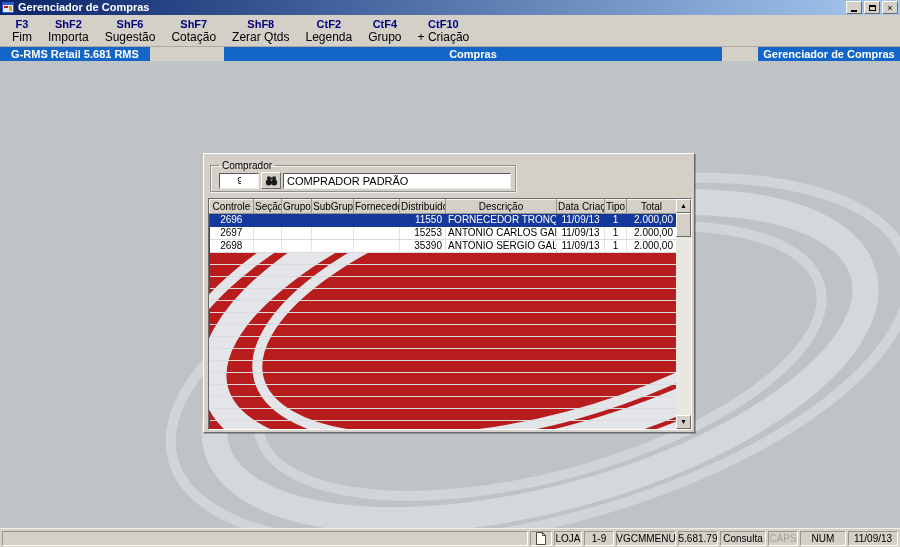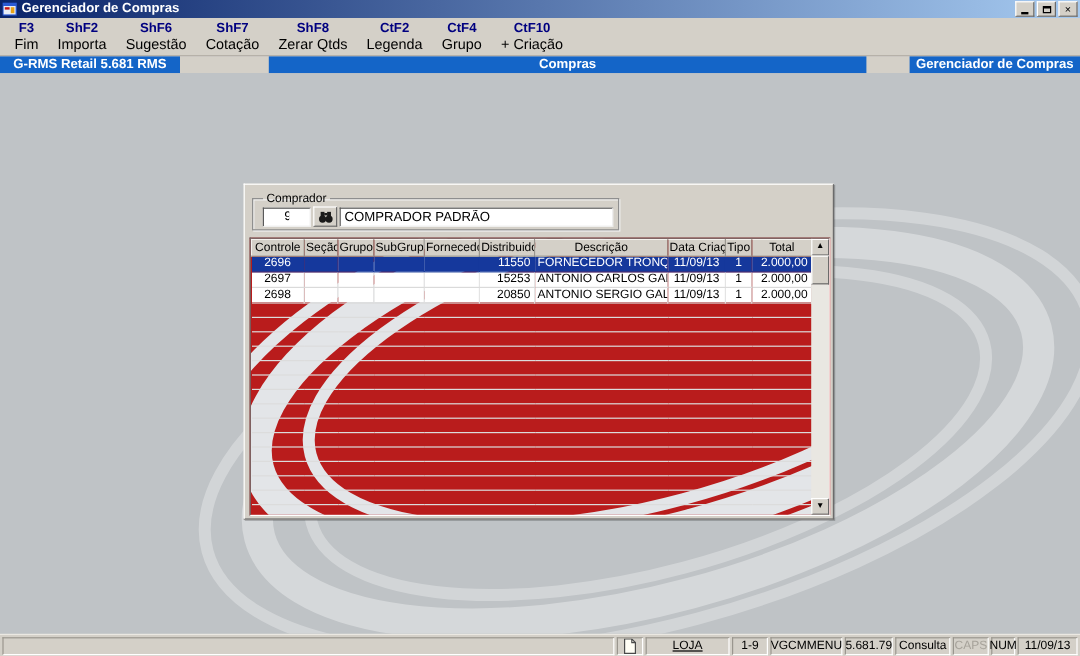--- a/index.html
+++ b/index.html
@@ -109,23 +109,23 @@
   .sb-btn.up { top:0; } .sb-btn.down { bottom:0; }
   .sb-thumb { position:absolute; top:14px; left:0; width:15px; height:24px; background:#d4d0c8; border:1px solid; border-color:#ffffff #6b6b6b #6b6b6b #ffffff; }
 
   
   .statusbar { height:19px; flex:0 0 19px; background:#d4d0c8; display:flex; align-items:center; gap:2px; padding:0 2px; border-top:1px solid #f0eee9; }
   .spanel {
     height:15px; border:1px solid; border-color:#9a968e #ffffff #ffffff #9a968e;
     display:flex; align-items:center; justify-content:center; font-size:10px; white-space:nowrap; padding:0 3px;
   }
   .spanel.fill { flex:1; }
-  .sp-icon { width:22px; } .sp-loja { width:70px;text-decoration:underline; } .sp-range { width:30px; }
+  .sp-icon { width:22px; } .sp-loja { width:28px; } .sp-range { width:30px; }
   .sp-menu { width:60px; } .sp-ver { width:40px; } .sp-mode { width:46px; }
-  .sp-caps { width:30px; color:#a6a29a; } .sp-num { width:20px; } .sp-date { width:50px; }
+  .sp-caps { width:30px; color:#a6a29a; } .sp-num { width:46px; } .sp-date { width:50px; }
 </style>
 </head>
 <body>
 
 <div class="window">
 
   <div class="titlebar">
     <span class="app-icon">
       <svg width="13" height="12" viewBox="0 0 13 12">
           <rect x="0" y="0" width="12" height="11" fill="#2a5ad4"></rect>
@@ -265,21 +265,21 @@
                 <td class="col-7">11/09/13</td>
                 <td class="col-8">1</td>
                 <td class="col-9">2.000,00</td>
               </tr>
               <tr class="data-row">
                 <td class="col-0">2698</td>
                 <td class="col-1"></td>
                 <td class="col-2"></td>
                 <td class="col-3"></td>
                 <td class="col-4"></td>
-                <td class="col-5">20850</td>
+                <td class="col-5">35390</td>
                 <td class="col-6">ANTONIO SERGIO GALVAO</td>
                 <td class="col-7">11/09/13</td>
                 <td class="col-8">1</td>
                 <td class="col-9">2.000,00</td>
               </tr>
               <tr class="empty-row">
                 <td class="col-0"></td>
                 <td class="col-1"></td>
                 <td class="col-2"></td>
                 <td class="col-3"></td>

